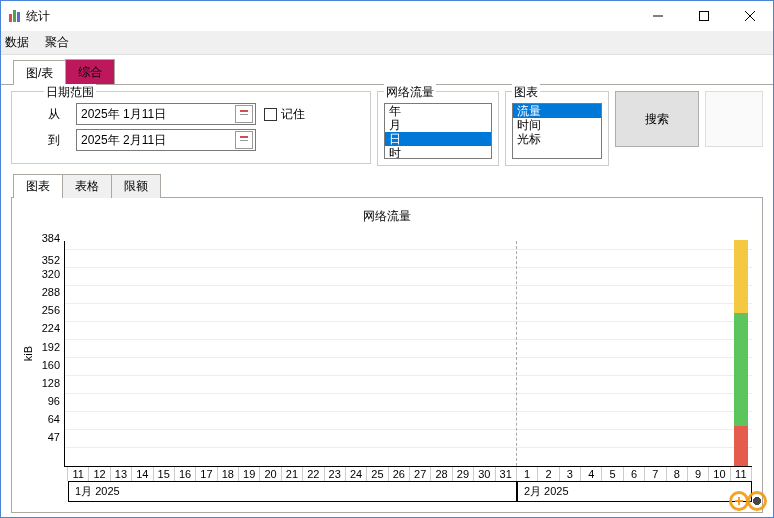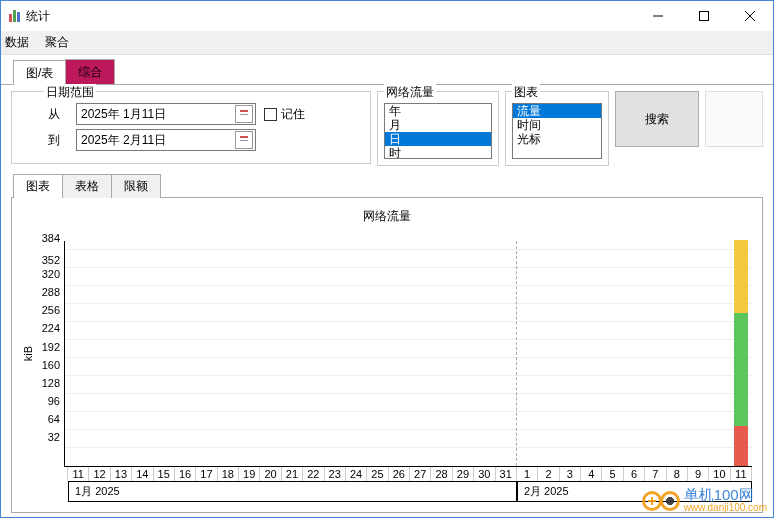--- a/index.html
+++ b/index.html
@@ -181,21 +181,21 @@
   <div class="sub-tab">表格</div>
   <div class="sub-tab">限额</div>
 </div>
 
 <div class="sub-panel">
   <div class="chart-wrap">
     <div class="chart-title">网络流量</div>
     <div class="chart-body">
       <div class="y-label">kiB</div>
       <div class="y-ticks" id="yticks" style="height: 226px;">
-          <div class="y-tick" style="bottom: 18.08px;">32</div>
+          <div class="y-tick" style="bottom: 18.08px;">47</div>
           <div class="y-tick" style="bottom: 36.16px;">64</div>
           <div class="y-tick" style="bottom: 54.24px;">96</div>
           <div class="y-tick" style="bottom: 72.32px;">128</div>
           <div class="y-tick" style="bottom: 90.4px;">160</div>
           <div class="y-tick" style="bottom: 108.48px;">192</div>
           <div class="y-tick" style="bottom: 126.56px;">224</div>
           <div class="y-tick" style="bottom: 144.64px;">256</div>
           <div class="y-tick" style="bottom: 162.72px;">288</div>
           <div class="y-tick" style="bottom: 180.8px;">320</div>
           <div class="y-tick" style="bottom: 195px;">352</div>
@@ -264,17 +264,13 @@
     </div>
   </div>
 </div>
 
 <div class="watermark">
   <div class="logo">
     <div class="c1"></div>
       <div class="plus"></div>
       <div class="c2"></div>
   </div>
-  <div>
-    <div class="txt">单机100网</div>
-    <div class="sub">www.danji100.com</div>
-  </div>
 </div>
 
 </body></html>

